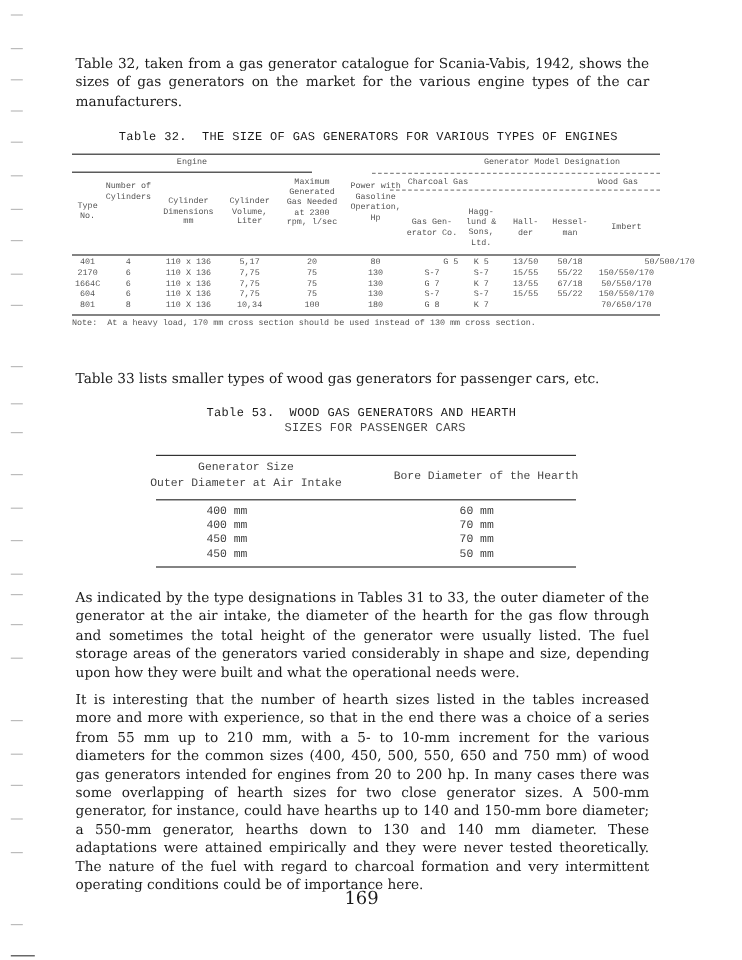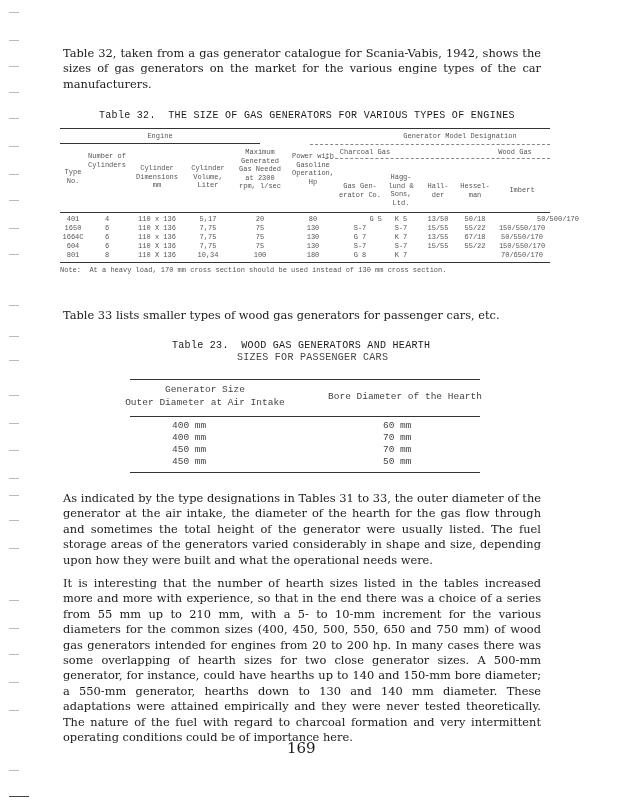--- a/index.html
+++ b/index.html
@@ -107,21 +107,21 @@
       <div class="cell" style="left:126px; width:44px;">5,17</div>
       <div class="cell" style="left:170px; width:60px;">20</div>
       <div class="cell" style="left:228px; width:50px;">80</div>
       <div class="cell" style="left:278px; width:44px;text-align:right;">G 5</div>
       <div class="cell" style="left:322px; width:38px;">K 5</div>
       <div class="cell" style="left:360px; width:36px;">13/50</div>
       <div class="cell" style="left:396px; width:38px;">50/18</div>
       <div class="cell" style="left:434px; width:56px;margin-left:36px;">50/500/170</div>
     </div>
     <div class="row" style="top:96px;">
-      <div class="cell" style="left:0; width:26px;">1650</div>
+      <div class="cell" style="left:0; width:26px;">2170</div>
       <div class="cell" style="left:26px; width:42px;">6</div>
       <div class="cell" style="left:70px; width:54px;">110 X 136</div>
       <div class="cell" style="left:126px; width:44px;">7,75</div>
       <div class="cell" style="left:170px; width:60px;">75</div>
       <div class="cell" style="left:228px; width:50px;">130</div>
       <div class="cell" style="left:278px; width:44px;">S-7</div>
       <div class="cell" style="left:322px; width:38px;">S-7</div>
       <div class="cell" style="left:360px; width:36px;">15/55</div>
       <div class="cell" style="left:396px; width:38px;">55/22</div>
       <div class="cell" style="left:434px; width:56px;">150/550/170</div>
@@ -165,21 +165,21 @@
       <div class="cell" style="left:396px; width:38px;"></div>
       <div class="cell" style="left:434px; width:56px;">70/650/170</div>
     </div>
   </div>
   <div class="hr" style="left:0; width:490px; top:134px;"></div>
   <div class="cell" style="left:0; top:138px; text-align:left;">Note:  At a heavy load, 170 mm cross section should be used instead of 130 mm cross section.</div>
 </div>
 
 <p class="para serif" style="top:308px; margin:0;">Table 33 lists smaller types of wood gas generators for passenger cars, etc.</p>
 
-<div class="tcap mono" style="left:172px; top:340px;">Table 23.  WOOD GAS GENERATORS AND HEARTH</div>
+<div class="tcap mono" style="left:172px; top:340px;">Table 53.  WOOD GAS GENERATORS AND HEARTH</div>
 <div class="tcap mono" style="left:237px; top:352px; color:#444;">SIZES FOR PASSENGER CARS</div>
 
 <div class="t33 mono">
   <div class="hr" style="left:0; width:350px; top:4px;"></div>
   <div class="cell" style="left:0; width:150px; top:11px;">Generator Size</div>
   <div class="cell" style="left:-20px; width:190px; top:24px;">Outer Diameter at Air Intake</div>
   <div class="cell" style="left:175px; width:200px; top:18px;">Bore Diameter of the Hearth</div>
   <div class="hr" style="left:0; width:350px; top:41px;"></div>
 
   <div class="row" style="top:47px; width:350px; height:11px;">

